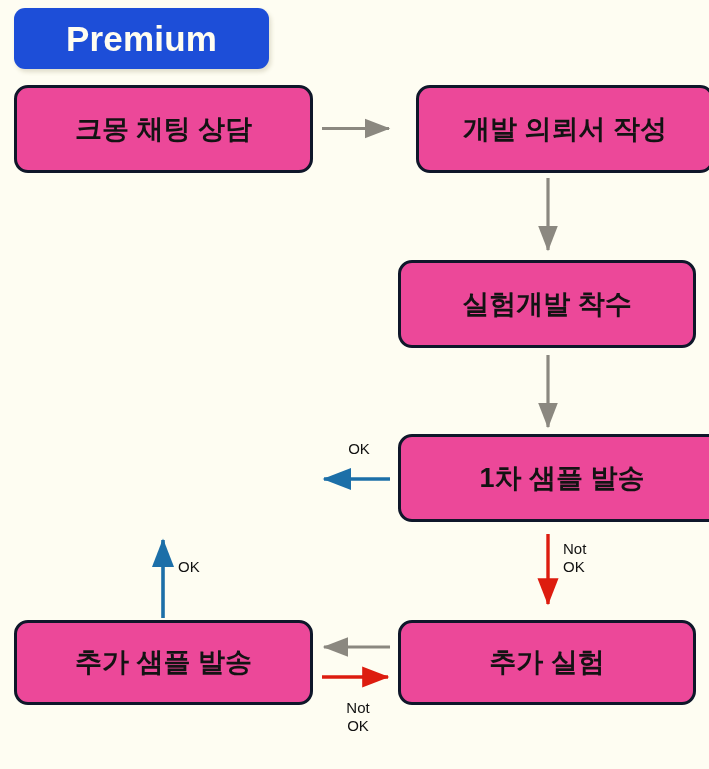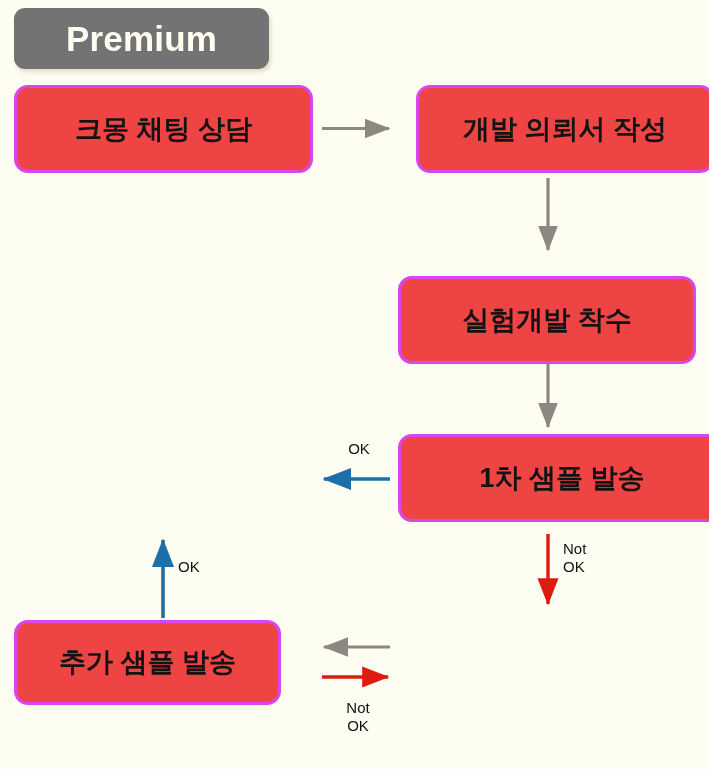--- a/index.html
+++ b/index.html
@@ -17,38 +17,38 @@
     position: relative;
     width: 709px;
     height: 769px;
   }
   .badge {
     position: absolute;
     left: 14px;
     top: 8px;
     width: 255px;
     height: 61px;
-    background: #737373;
+    background: #1d4ed8;
     border-radius: 11px;
     box-shadow: 2px 3px 4px rgba(120,110,70,0.22);
     display: flex;
     align-items: center;
     justify-content: center;
   }
   .badge-label {
     color: #fffdf0;
     font-size: 35px;
     font-weight: bold;
     letter-spacing: 0.2px;
     line-height: 1;
   }
   .node {
     position: absolute;
-    background: #ef4444;
-    border: 3px solid #d946ef;
+    background: #ec4899;
+    border: 3px solid #0f172a;
     border-radius: 14px;
     box-sizing: border-box;
     display: flex;
     align-items: center;
     justify-content: center;
   }
   .node-label {
     color: #131313;
     font-size: 27px;
     font-weight: bold;
@@ -128,31 +128,34 @@
   </div>
 
   <div class="node" style="left:14px; top:85px; width:299px; height:88px;">
     <span class="node-label">크몽 채팅 상담</span>
   </div>
 
   <div class="node" style="left:416px; top:85px; width:298px; height:88px;">
     <span class="node-label">개발 의뢰서 작성</span>
   </div>
 
-  <div class="node" style="left:398px; top:276px; width:298px; height:88px;align-items:center;">
+  <div class="node" style="left:398px; top:260px; width:298px; height:88px;align-items:center;">
     <span class="node-label">실험개발 착수</span>
   </div>
 
   <div class="node" style="left:398px; top:434px; width:328px; height:88px;">
     <span class="node-label">1차 샘플 발송</span>
   </div>
 
 
+  <div class="node" style="left:398px; top:620px; width:298px; height:85px;">
+    <span class="node-label">추가 실험</span>
+  </div>
 
-  <div class="node" style="left:14px; top:620px; width:267px; height:85px;">
+  <div class="node" style="left:14px; top:620px; width:299px; height:85px;">
     <span class="node-label">추가 샘플 발송</span>
   </div>
 
   <div class="edge-label" style="left:337px; top:440px; width:44px;">OK</div>
 
   <div class="edge-label" style="left:563px; top:540px; width:62px; text-align:left;">Not
 OK</div>
 
   <div class="edge-label" style="left:178px; top:558px; width:44px; text-align:left;">OK</div>
 

